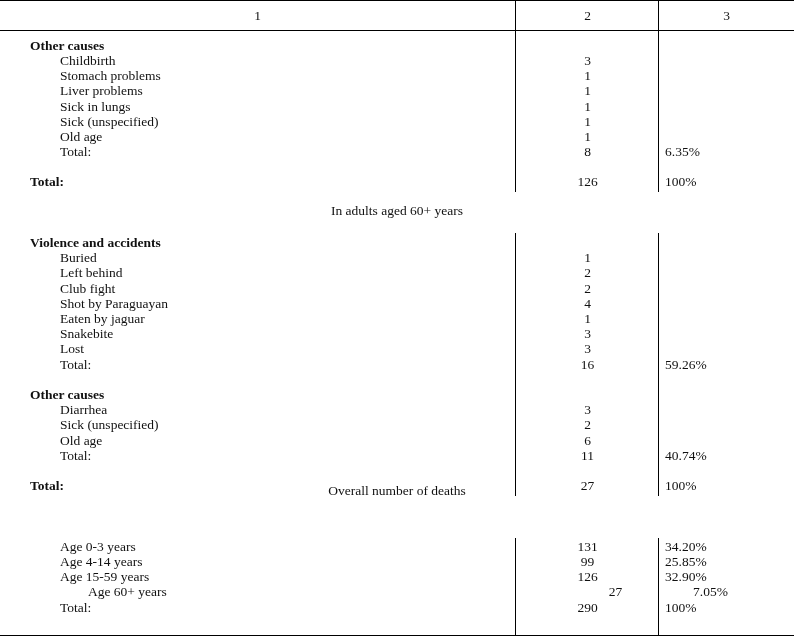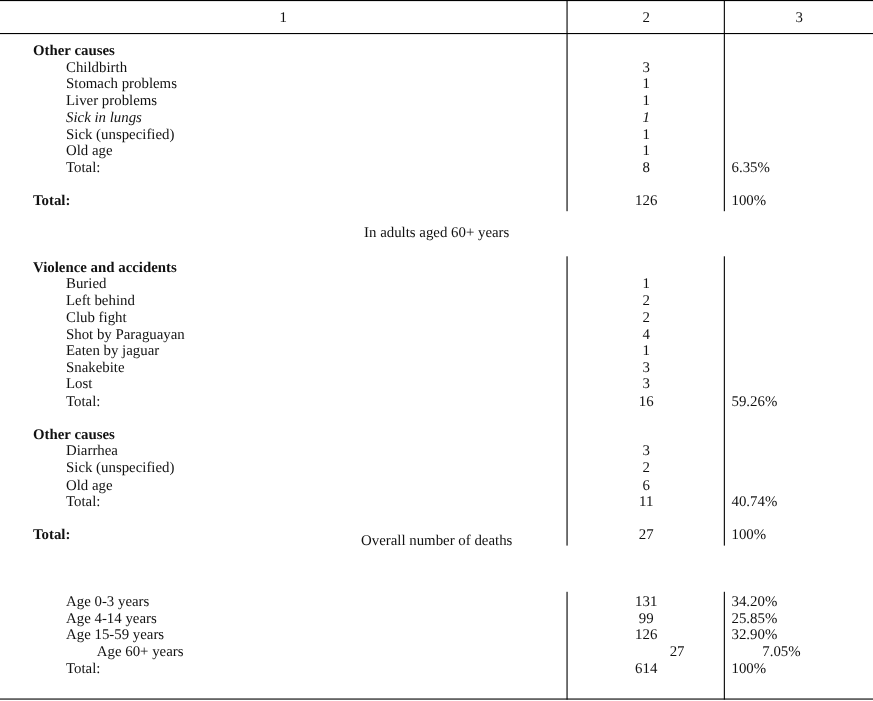--- a/index.html
+++ b/index.html
@@ -42,21 +42,21 @@
   <span class="c2">3</span>
 </div>
 <div class="row" style="top:68px;">
   <span class="c1 ind">Stomach problems</span>
   <span class="c2">1</span>
 </div>
 <div class="row" style="top:83px;">
   <span class="c1 ind">Liver problems</span>
   <span class="c2">1</span>
 </div>
-<div class="row" style="top:99px;font-style:italic;">
+<div class="row" style="top:99px;">
   <span class="c1 ind">Sick in lungs</span>
   <span class="c2">1</span>
 </div>
 <div class="row" style="top:114px;">
   <span class="c1 ind">Sick (unspecified)</span>
   <span class="c2">1</span>
 </div>
 <div class="row" style="top:129px;">
   <span class="c1 ind">Old age</span>
   <span class="c2">1</span>
@@ -154,15 +154,15 @@
   <span class="c2">126</span>
   <span class="c3">32.90%</span>
 </div>
 <div class="row" style="top:584px;margin-left:28px;">
   <span class="c1 ind">Age 60+ years</span>
   <span class="c2">27</span>
   <span class="c3">7.05%</span>
 </div>
 <div class="row" style="top:600px;">
   <span class="c1 ind">Total:</span>
-  <span class="c2">614</span>
+  <span class="c2">290</span>
   <span class="c3">100%</span>
 </div>
 
 </body></html>

